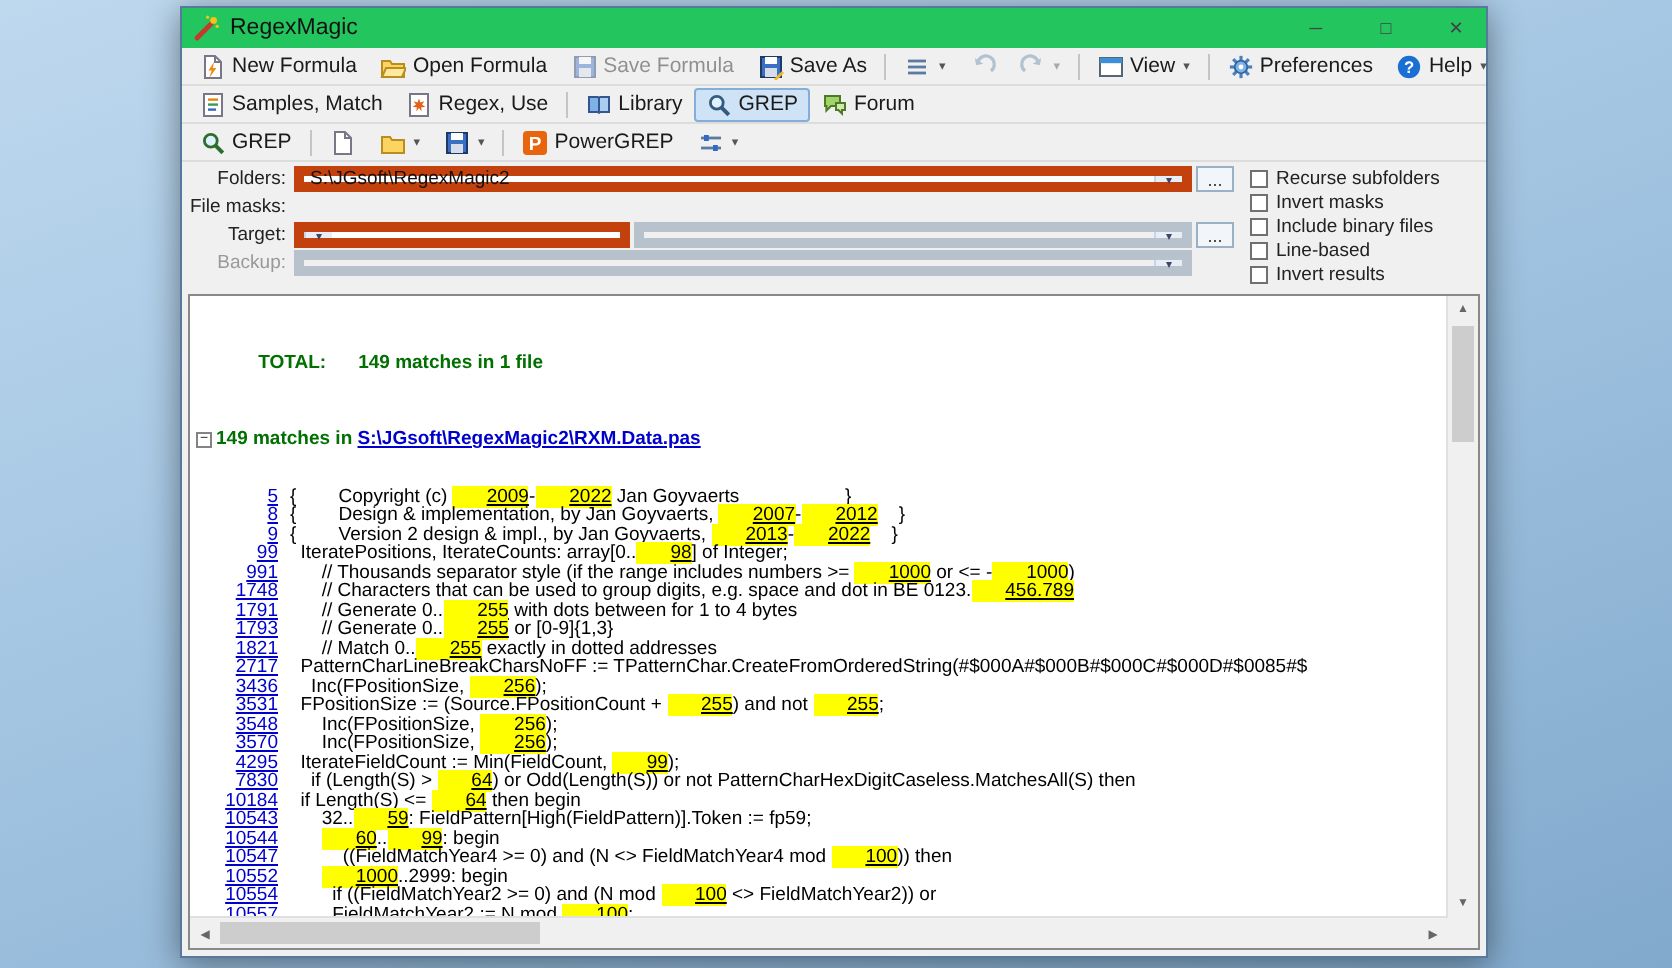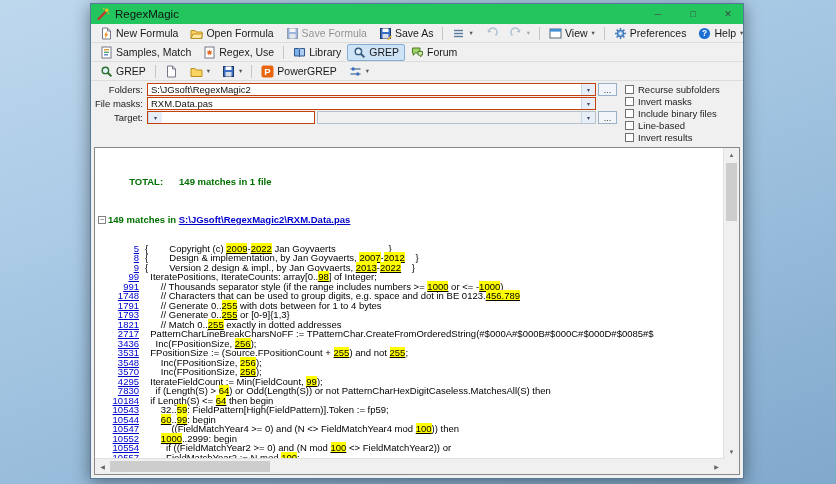--- a/index.html
+++ b/index.html
@@ -26,21 +26,21 @@
   .ticon{display:flex;align-items:center;}
   .ticon svg{display:block;}
   .tdrop{font-size:6.5px;color:#555;margin-left:1px;}
   .tsep{width:1px;height:13px;background:#c5c5c5;margin:0 3px;flex:none;}
   
   .form-area{display:flex;padding:2px 4px 2px 2px;flex:none;}
   .fields{flex:1;display:flex;flex-direction:column;gap:1px;min-width:0;}
   .frow{display:flex;align-items:center;height:13px;}
   .flabel{width:50px;text-align:right;font-size:9.5px;color:#222;margin-right:4px;flex:none;}
   .flabel.dim{color:#999;}
-  .combo{flex:1;height:13px;box-sizing:border-box;border:1px solid #c2410c;background:#fff;display:flex;align-items:center;font-size:9.5px;min-width:0;}
+  .combo{flex:1;height:13px;box-sizing:border-box;border:5px solid #c2410c;background:#fff;display:flex;align-items:center;font-size:9.5px;min-width:0;}
   .combo .val{flex:1;padding:0 3px;white-space:nowrap;overflow:hidden;color:#111;}
   .combo .carrow{width:13px;height:100%;background:#e7eef7;border-left:1px solid #c6d6e8;display:flex;align-items:center;justify-content:center;font-size:6px;color:#446;flex:none;}
   .combo.dim{background:#f0f0f0;border-color:#b8c2cd;}
   .combo.fixed{flex:none;width:168px;margin-right:2px;}
   .browse{width:19px;height:13px;box-sizing:border-box;border:1px solid #9ab0c6;background:#f2f5f9;font-size:9px;display:flex;align-items:center;justify-content:center;margin-left:2px;color:#333;flex:none;}
   .spacer21{width:21px;flex:none;}
   .checks{width:114px;flex:none;padding:1px 0 0 8px;display:flex;flex-direction:column;gap:1.5px;text-align:right;}
   .check{display:flex;align-items:center;height:10.5px;font-size:9.5px;color:#222;white-space:nowrap;}
   .cbox{width:9px;height:9px;box-sizing:border-box;border:1px solid #707070;background:#fff;margin-right:4px;flex:none;}
   
@@ -48,21 +48,21 @@
   .rcontent{position:absolute;left:0;top:0;right:15px;bottom:15px;overflow:hidden;
     font-family:Liberation Sans, sans-serif;font-size:9.5px;line-height:9.5px;white-space:pre;padding:1px 0 0 2px;color:#000;}
   .total-line{color:#007000;font-weight:bold;padding-left:11px;}
   .total-label{margin-right:16px;}
   .file-line{color:#007000;font-weight:bold;display:flex;align-items:center;}
   .collapse-box{width:8px;height:8px;box-sizing:border-box;border:1px solid #848484;background:#fff;display:inline-flex;align-items:center;justify-content:center;font-size:7px;line-height:6px;color:#333;margin:0 2px 0 1px;font-weight:normal;flex:none;}
   .filelink{color:#0000cc;text-decoration:underline;}
   .code-line{display:flex;}
   .lineno{width:42px;text-align:right;color:#0000cc;text-decoration:underline;margin-right:6px;flex:none;}
   .codetext{white-space:pre;}
-  .hl{background:#ffff00;text-decoration:underline;}
+  .hl{background:#ffff00;text-decoration:underline;padding-left:17px;}
   
   .vscroll{position:absolute;right:0;top:0;bottom:15px;width:15px;background:#f0f0f0;border-left:1px solid #e0e0e0;display:flex;flex-direction:column;}
   .hscroll{position:absolute;left:0;right:15px;bottom:0;height:15px;background:#f0f0f0;border-top:1px solid #e0e0e0;display:flex;align-items:stretch;}
   .sarrow{width:15px;height:15px;display:flex;align-items:center;justify-content:center;font-size:6px;color:#666;flex:none;}
   .vtrack{flex:1;position:relative;}
   .vthumb{position:absolute;left:2px;right:2px;top:0;height:58px;background:#cdcdcd;}
   .htrack{flex:1;position:relative;}
   .hthumb{position:absolute;top:2px;bottom:2px;left:0;width:160px;background:#cdcdcd;}
   .scorner{position:absolute;right:0;bottom:0;width:15px;height:15px;background:#f0f0f0;}
 </style>
@@ -312,39 +312,43 @@
         <span class="flabel">Folders:</span>
         <div class="combo">
           <span class="val">S:\JGsoft\RegexMagic2</span>
           <span class="carrow">▾</span>
         </div>
         <div class="browse">...</div>
       </div>
 
       <div class="frow">
         <span class="flabel">File masks:</span>
-        <div class="combo">
-          <span class="val">RXM.Data.pas</span>
-          <span class="carrow">▾</span>
-        </div>
         <div class="spacer21"></div>
       </div>
 
       <div class="frow">
         <span class="flabel">Target:</span>
         <div class="combo fixed">
           <span class="carrow">▾</span>
         </div>
         <div class="combo dim">
           <span class="val"></span>
           <span class="carrow">▾</span>
         </div>
         <div class="browse">...</div>
       </div>
 
+      <div class="frow">
+        <span class="flabel dim">Backup:</span>
+        <div class="combo dim">
+          <span class="val"></span>
+          <span class="carrow">▾</span>
+        </div>
+        <div class="spacer21"></div>
+      </div>
 
     </div>
     <div class="checks" id="checks">
         <div class="check">
           <span class="cbox"></span>
           <span>Recurse subfolders</span>
         </div>
         <div class="check">
           <span class="cbox"></span>
           <span>Invert masks</span>

